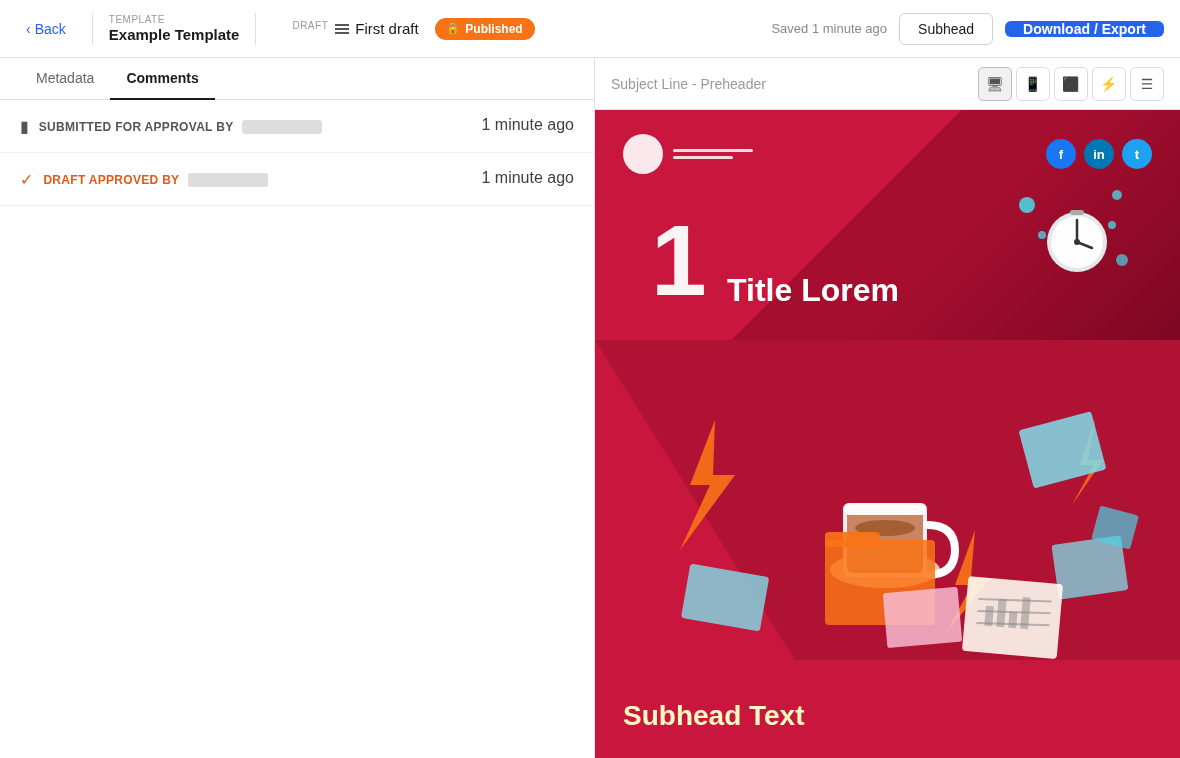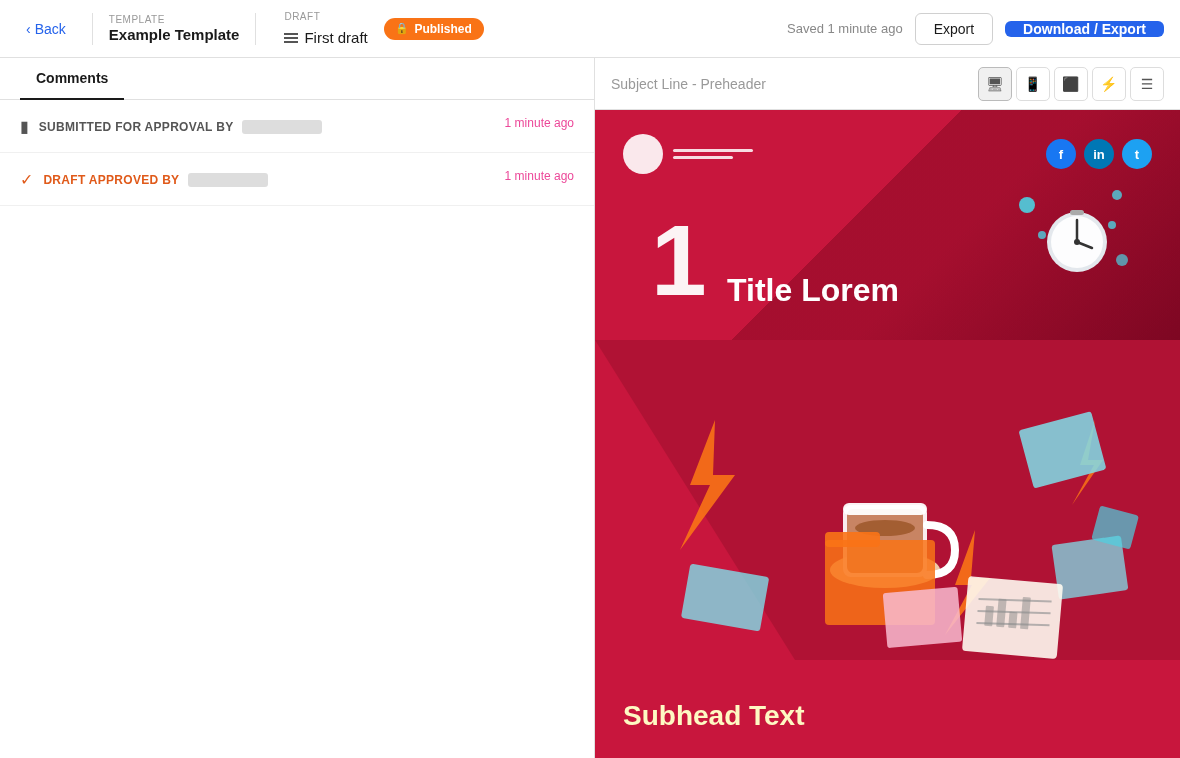--- a/index.html
+++ b/index.html
@@ -47,23 +47,23 @@
       letter-spacing: 0.5px;
       font-weight: 500;
     }
     .template-name {
       font-size: 15px;
       font-weight: 600;
       color: #1a1a1a;
     }
     .draft-info {
       display: flex;
-      flex-direction: column;
+      flex-direction: row;
       gap: 7px;
-      margin-left: 12px;
+      margin-left: 20px;
     }
     .draft-label {
       font-size: 10px;
       color: #999;
       text-transform: uppercase;
       letter-spacing: 0.5px;
       font-weight: 500;
     }
     .draft-name {
       display: flex;
@@ -201,22 +201,22 @@
     .comment-user {
       display: inline-block;
       width: 80px;
       height: 14px;
       background: #ddd;
       border-radius: 3px;
       margin-left: 4px;
       vertical-align: middle;
     }
     .comment-time {
-      font-size: 12px;
-      color: #ec4899;
+      font-size: 16px;
+      color: #404040;
       flex-shrink: 0;
     }
 
     
     .right-panel {
       flex: 1;
       background: #f0f0f0;
       display: flex;
       flex-direction: column;
     }
@@ -428,29 +428,30 @@
     </div>
   </div>
 
   <div class="published-badge">
     <span class="lock-icon">🔒</span>
     <span>Published</span>
   </div>
 
   <div class="header-right">
     <span class="saved-text">Saved 1 minute ago</span>
-    <button class="preview-btn">Export</button>
+    <button class="preview-btn">Subhead</button>
     <button class="download-btn">Download / Export</button>
   </div>
 </header>
 
 <div class="main-layout">
 
   <div class="left-panel">
     <div class="tabs-row">
+      <div class="tab">Metadata</div>
       <div class="tab active">Comments</div>
     </div>
 
     <div class="comments-list">
 
       <div class="comment-item">
         <div class="comment-left">
           <span class="comment-icon bookmark">▮</span>
           <div>
             <span class="comment-label gray">SUBMITTED FOR APPROVAL BY</span>

